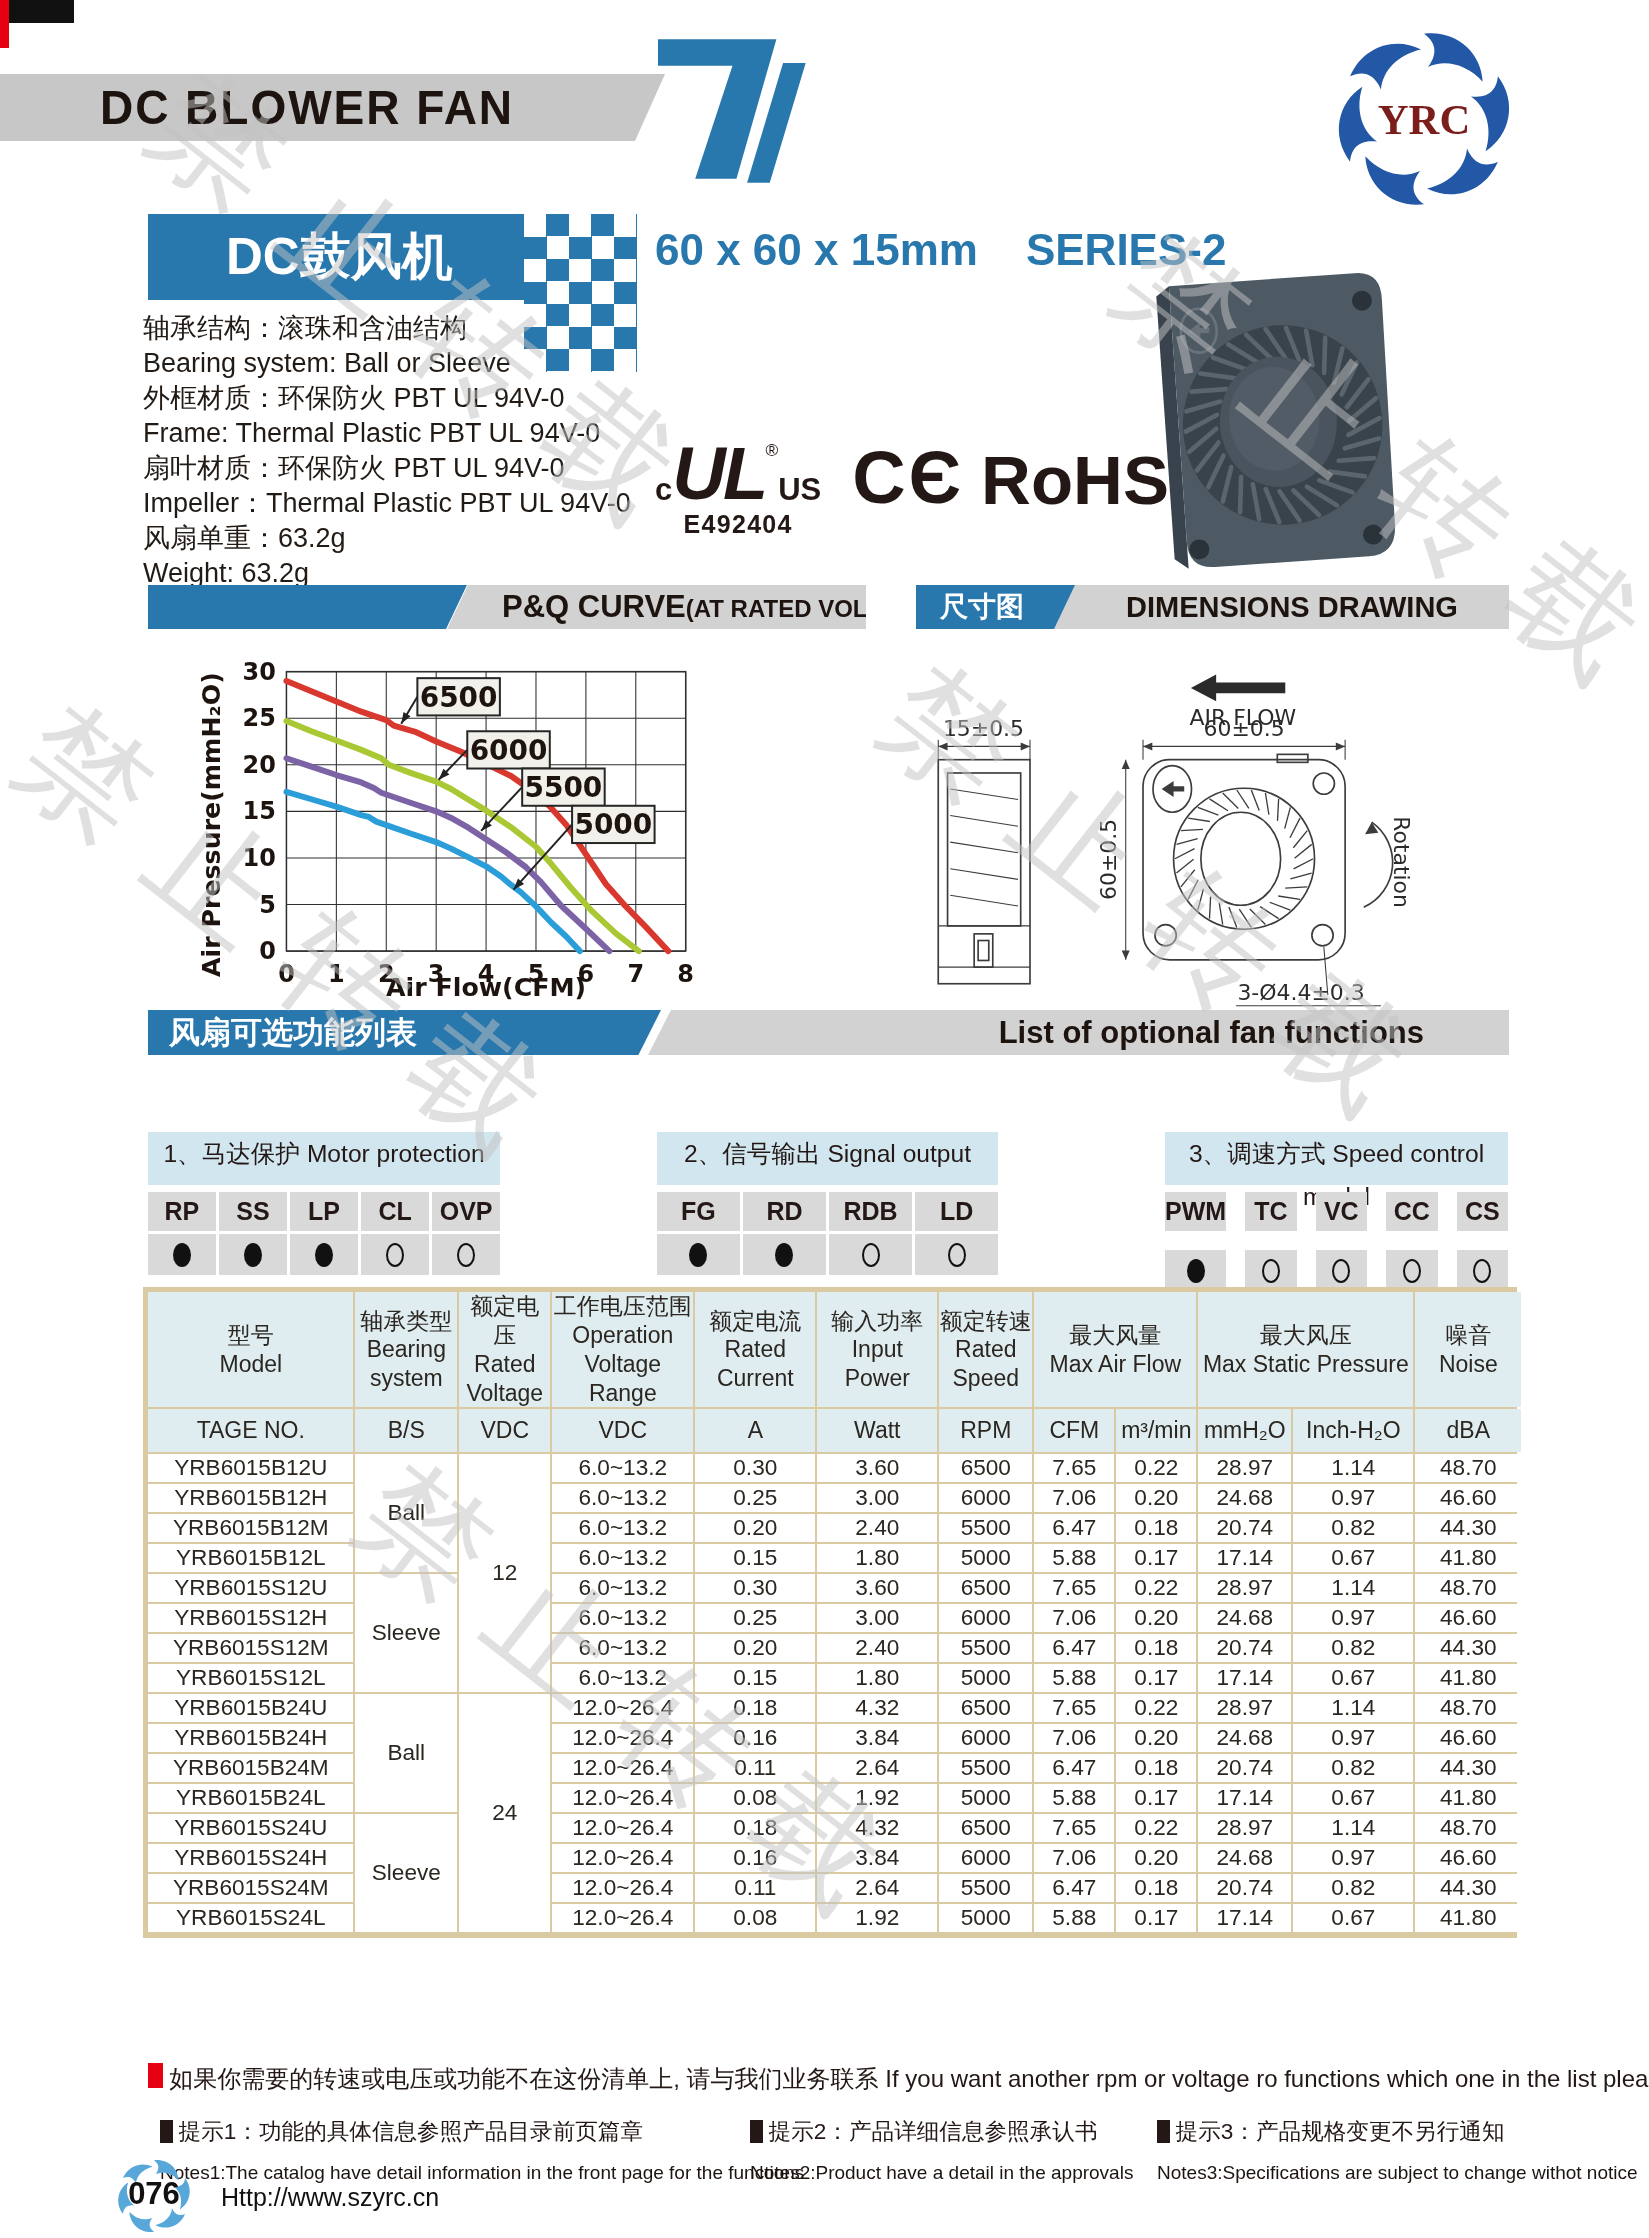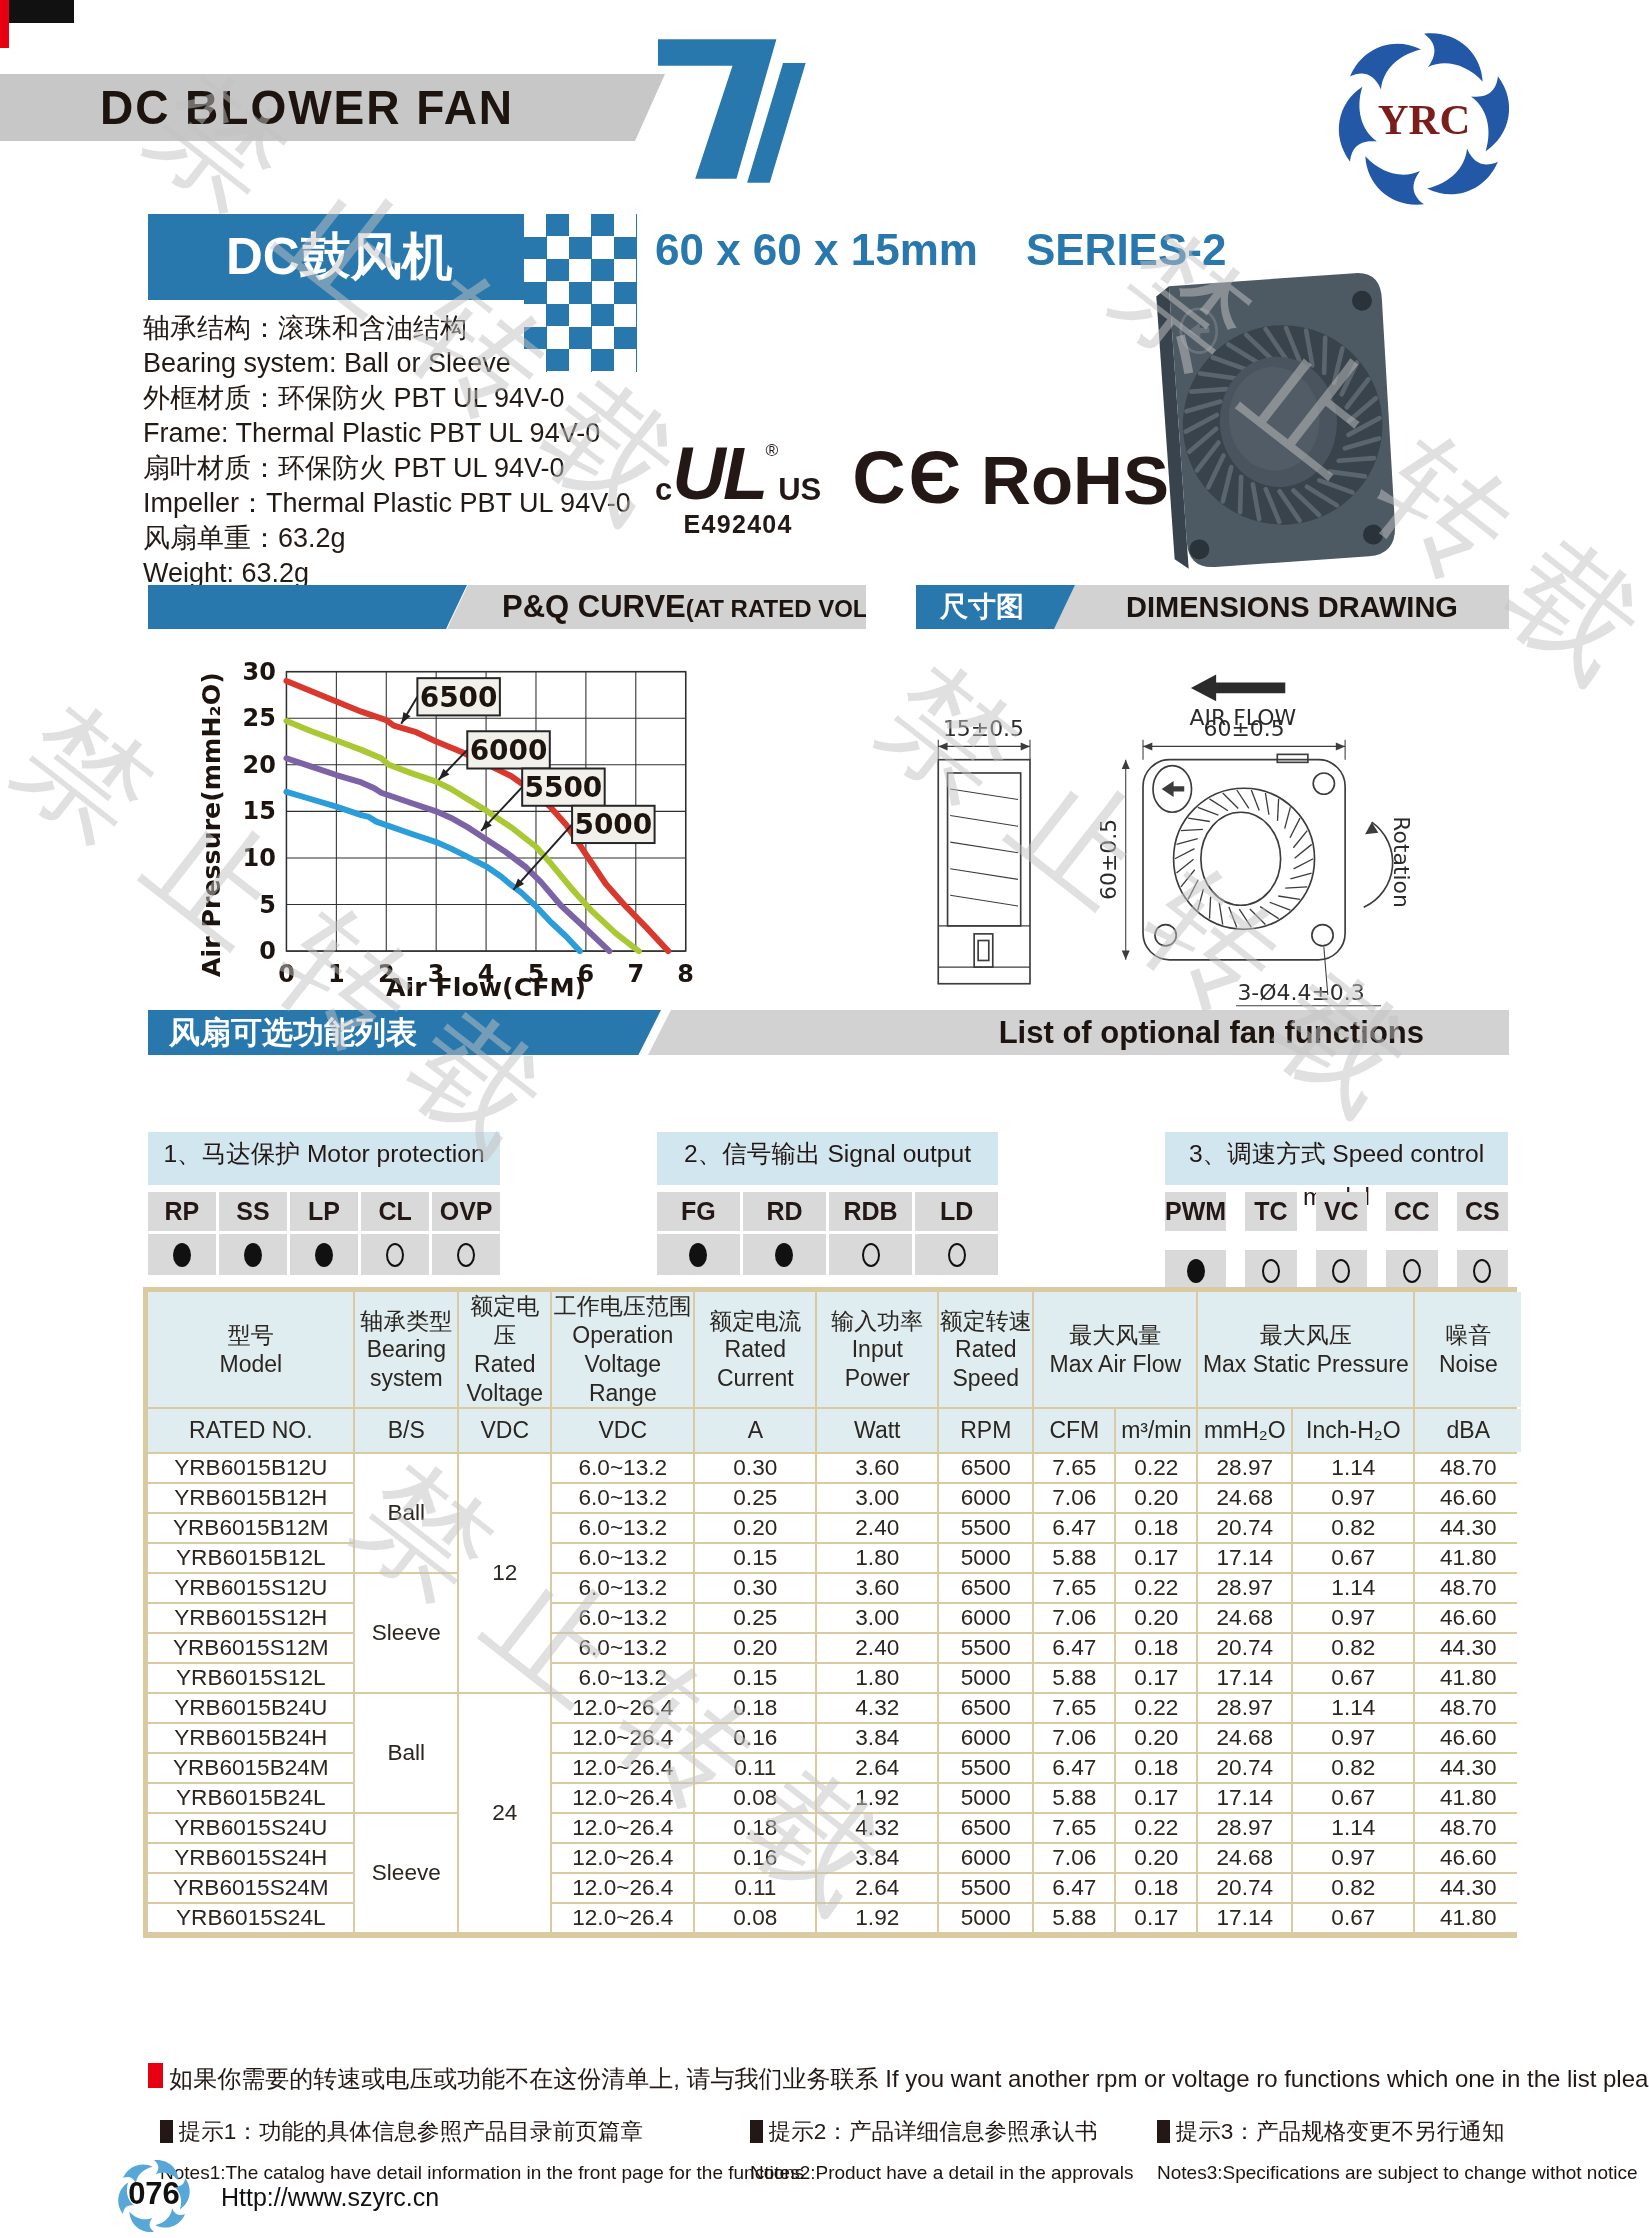--- a/index.html
+++ b/index.html
@@ -519,21 +519,21 @@
           <th colspan="2">
               <span class="cn">最大风压</span>
               <span class="en">Max Static Pressure</span>
             </th>
           <th>
               <span class="cn">噪音</span>
               <span class="en">Noise</span>
             </th>
         </tr>
         <tr class="h2">
-          <th>RATED NO.</th>
+          <th>TAGE NO.</th>
           <th>B/S</th>
           <th>VDC</th>
           <th>VDC</th>
           <th>A</th>
           <th>Watt</th>
           <th>RPM</th>
           <th>CFM</th>
           <th>m³/min</th>
           <th>mmH₂O</th>
           <th>Inch-H₂O</th>

